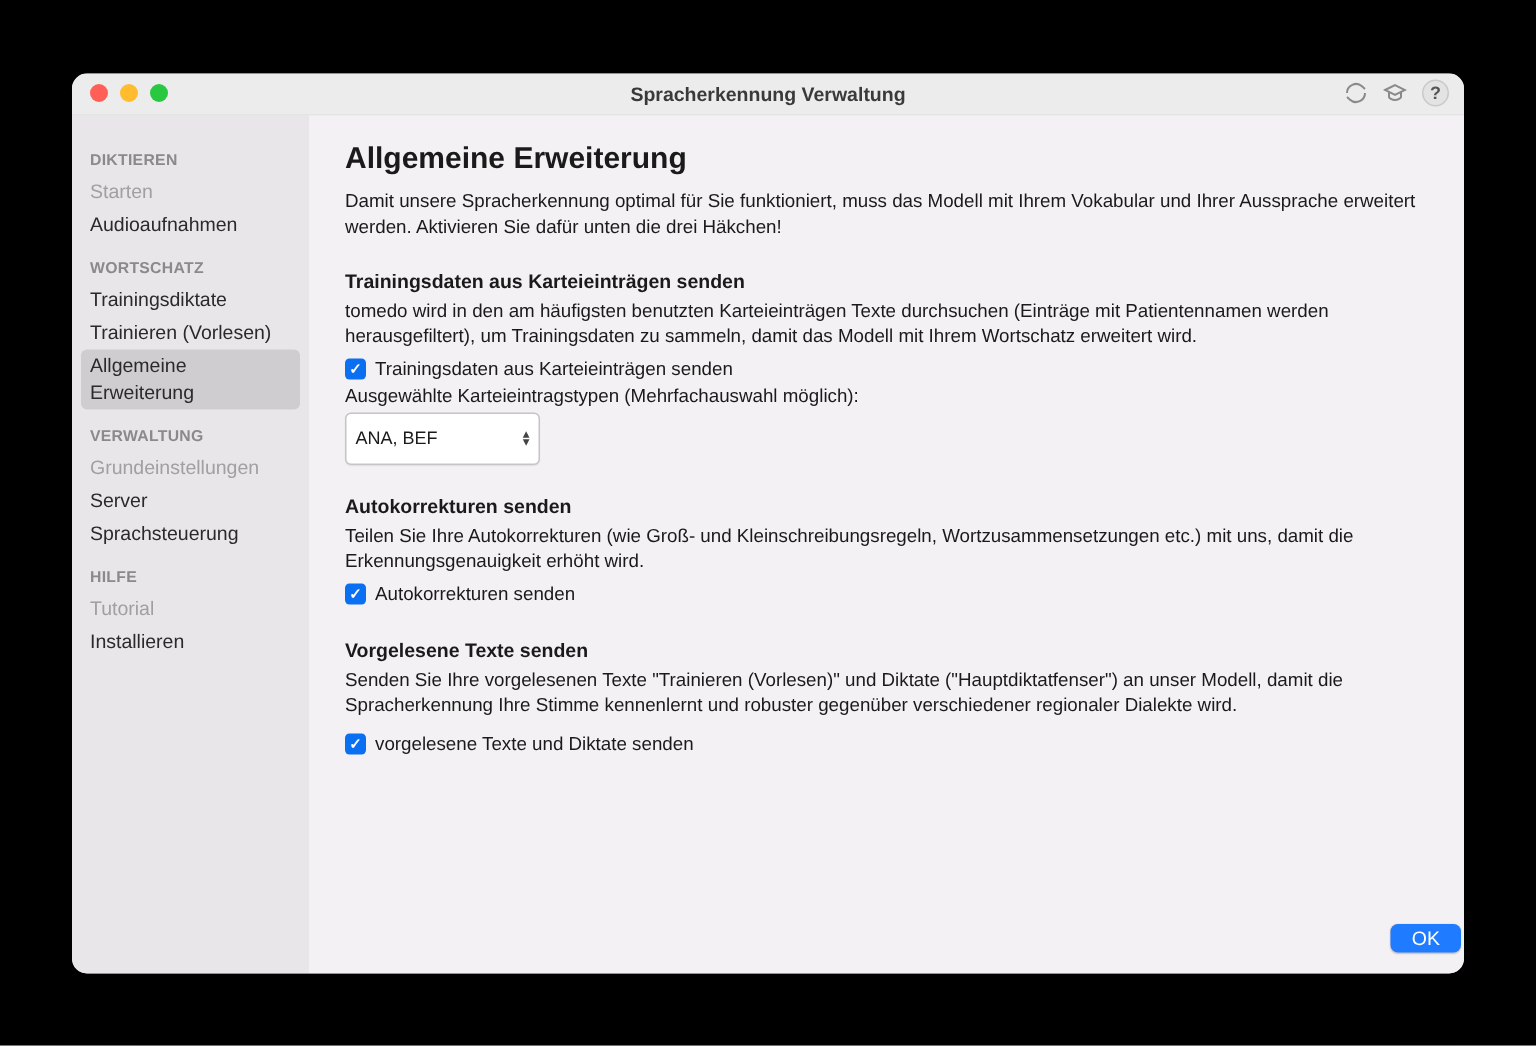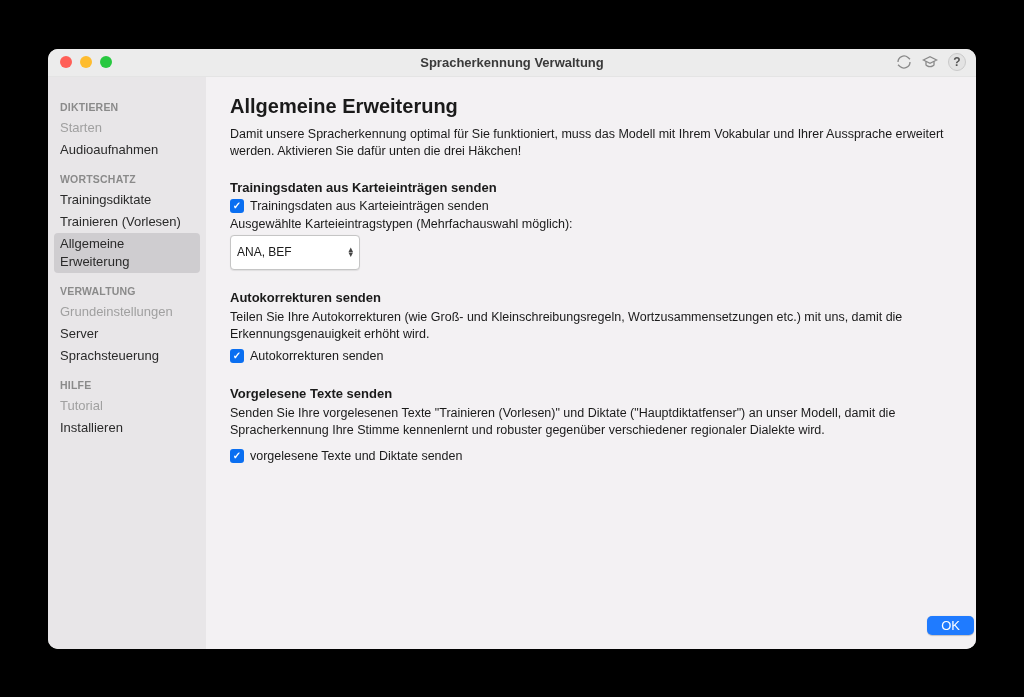--- a/index.html
+++ b/index.html
@@ -235,20 +235,21 @@
       <div class="sb-item disabled">Tutorial</div>
       <div class="sb-item">Installieren</div>
     </div>
 
     <div class="content">
       <h1>Allgemeine Erweiterung</h1>
       <p class="intro">Damit unsere Spracherkennung optimal für Sie funktioniert, muss das Modell mit Ihrem Vokabular und Ihrer Aussprache erweitert  werden. Aktivieren Sie dafür unten die drei Häkchen!</p>
 
       <div class="section">
         <h2>Trainingsdaten aus Karteieinträgen senden</h2>
+        <p class="desc">tomedo wird in den am häufigsten benutzten Karteieinträgen Texte durchsuchen (Einträge mit Patientennamen werden herausgefiltert), um Trainingsdaten zu sammeln, damit das Modell mit Ihrem Wortschatz erweitert wird.</p>
         <div class="check-row">
           <span class="checkbox">✓</span>
           <span>Trainingsdaten aus Karteieinträgen senden</span>
         </div>
         <div class="subtext">Ausgewählte Karteieintragstypen (Mehrfachauswahl möglich):</div>
         <div class="select">
           <span>ANA, BEF</span>
           <span class="chev">
               <span>▴</span>
               <span>▾</span>

